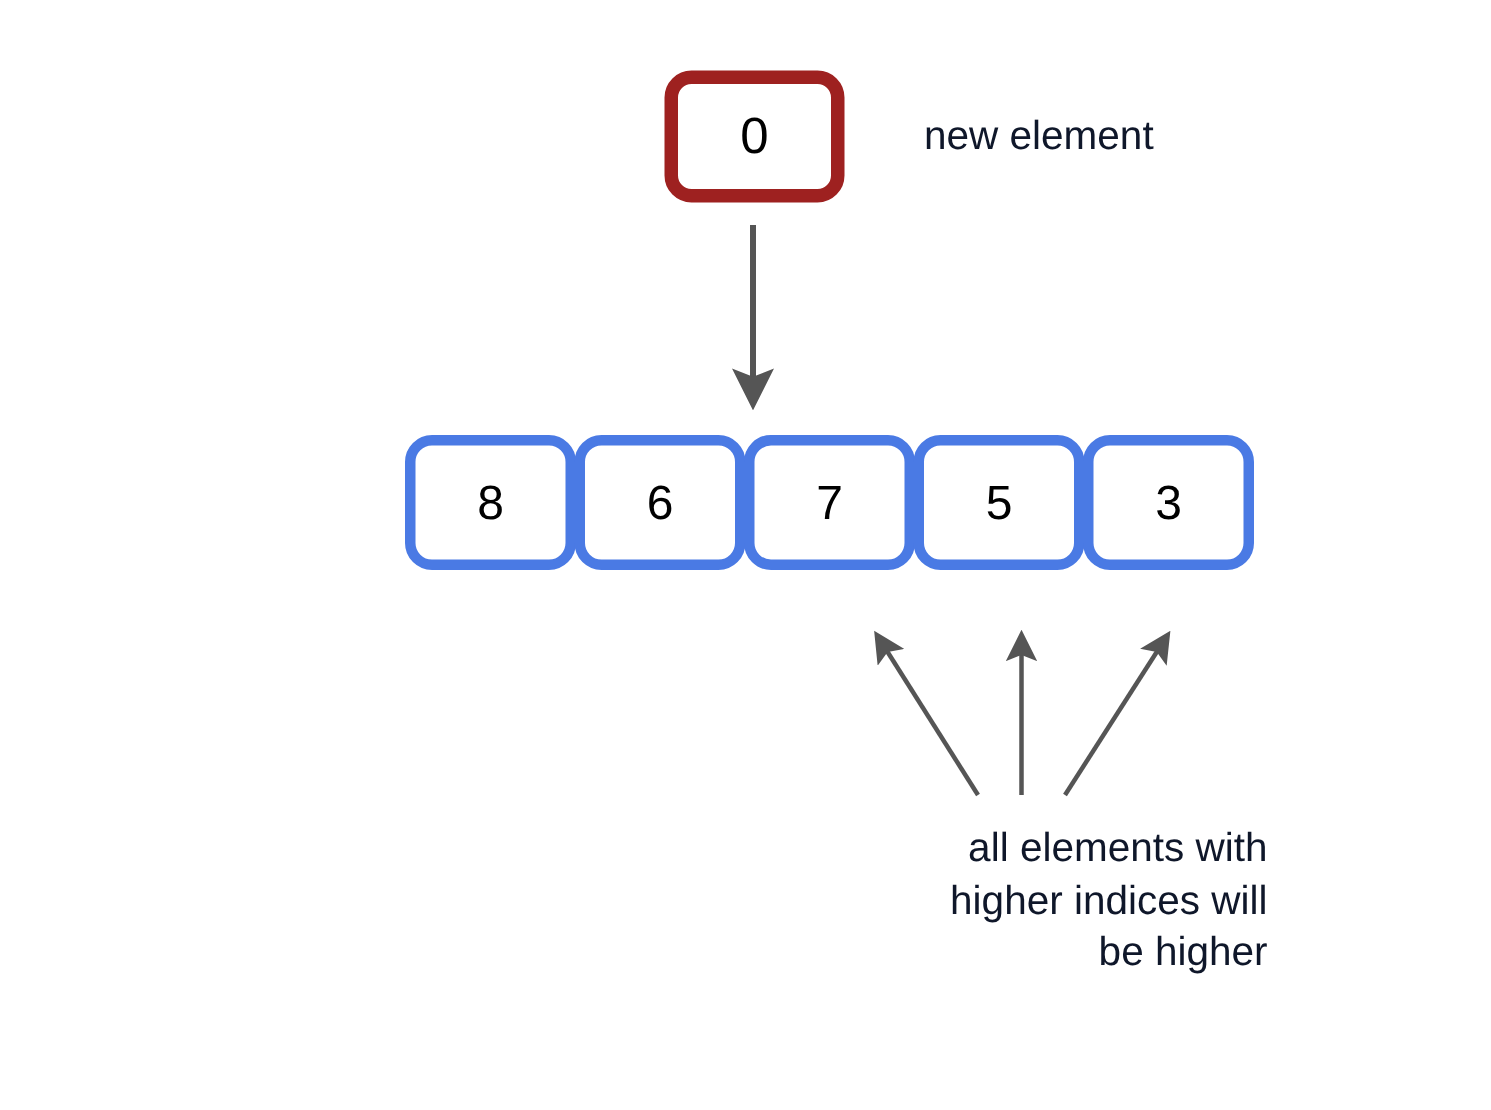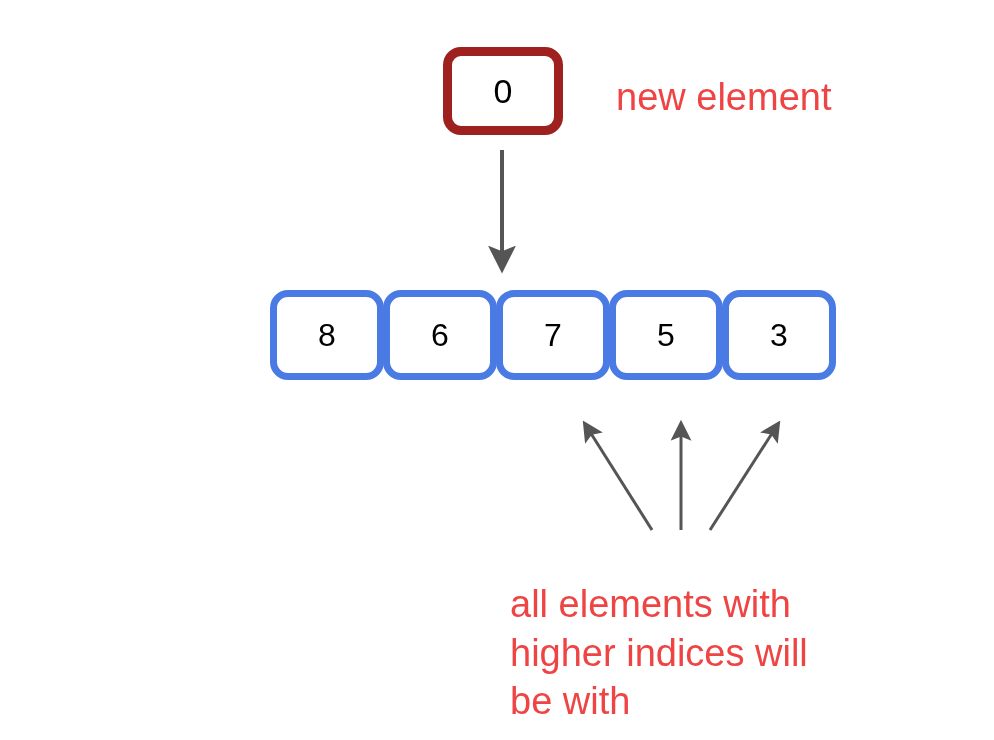--- a/index.html
+++ b/index.html
@@ -36,40 +36,39 @@
   .new-element-value {
     font-size: 34px;
     color: #000000;
     line-height: 1;
     font-weight: 400;
   }
 
   
   .label-blue {
     position: absolute;
-    color: #ef4444;
-    font-size: 38px;
+    color: #0f172a;
+    font-size: 27px;
     line-height: 1.28;
     white-space: nowrap;
   }
   #new-element-label {
     left: 616px;
     top: 73px;
   }
   #old-array-label {
     left: 62px;
     top: 318px;
   }
   #bottom-caption {
-    left: 510px;
+    left: 479px;
     top: 548px;
     width: 366px;
-    text-align: left;
+    text-align: right;
     white-space: normal;
-    margin-top: 32px;
   }
 
   
   .array-row {
     position: absolute;
     left: 270px;
     top: 290px;
     display: flex;
     flex-direction: row;
   }
@@ -127,21 +126,21 @@
       <span class="array-cell-value">5</span>
     </div>
     <div class="array-cell">
       <span class="array-cell-value">3</span>
     </div>
   </div>
 
   <div class="label-blue" id="bottom-caption">
     <div>all elements with</div>
     <div>higher indices will</div>
-    <div>be with</div>
+    <div>be higher</div>
   </div>
 
   <svg id="arrow-layer" viewBox="0 0 994 740">
     <defs>
       <marker id="ah" markerWidth="7" markerHeight="7" refX="5.6" refY="3.5" orient="auto" markerUnits="strokeWidth">
         <path d="M0,0 L7,3.5 L0,7 L1.4,3.5 z" fill="#555555"></path>
       </marker>
     </defs>
 
     <g>

